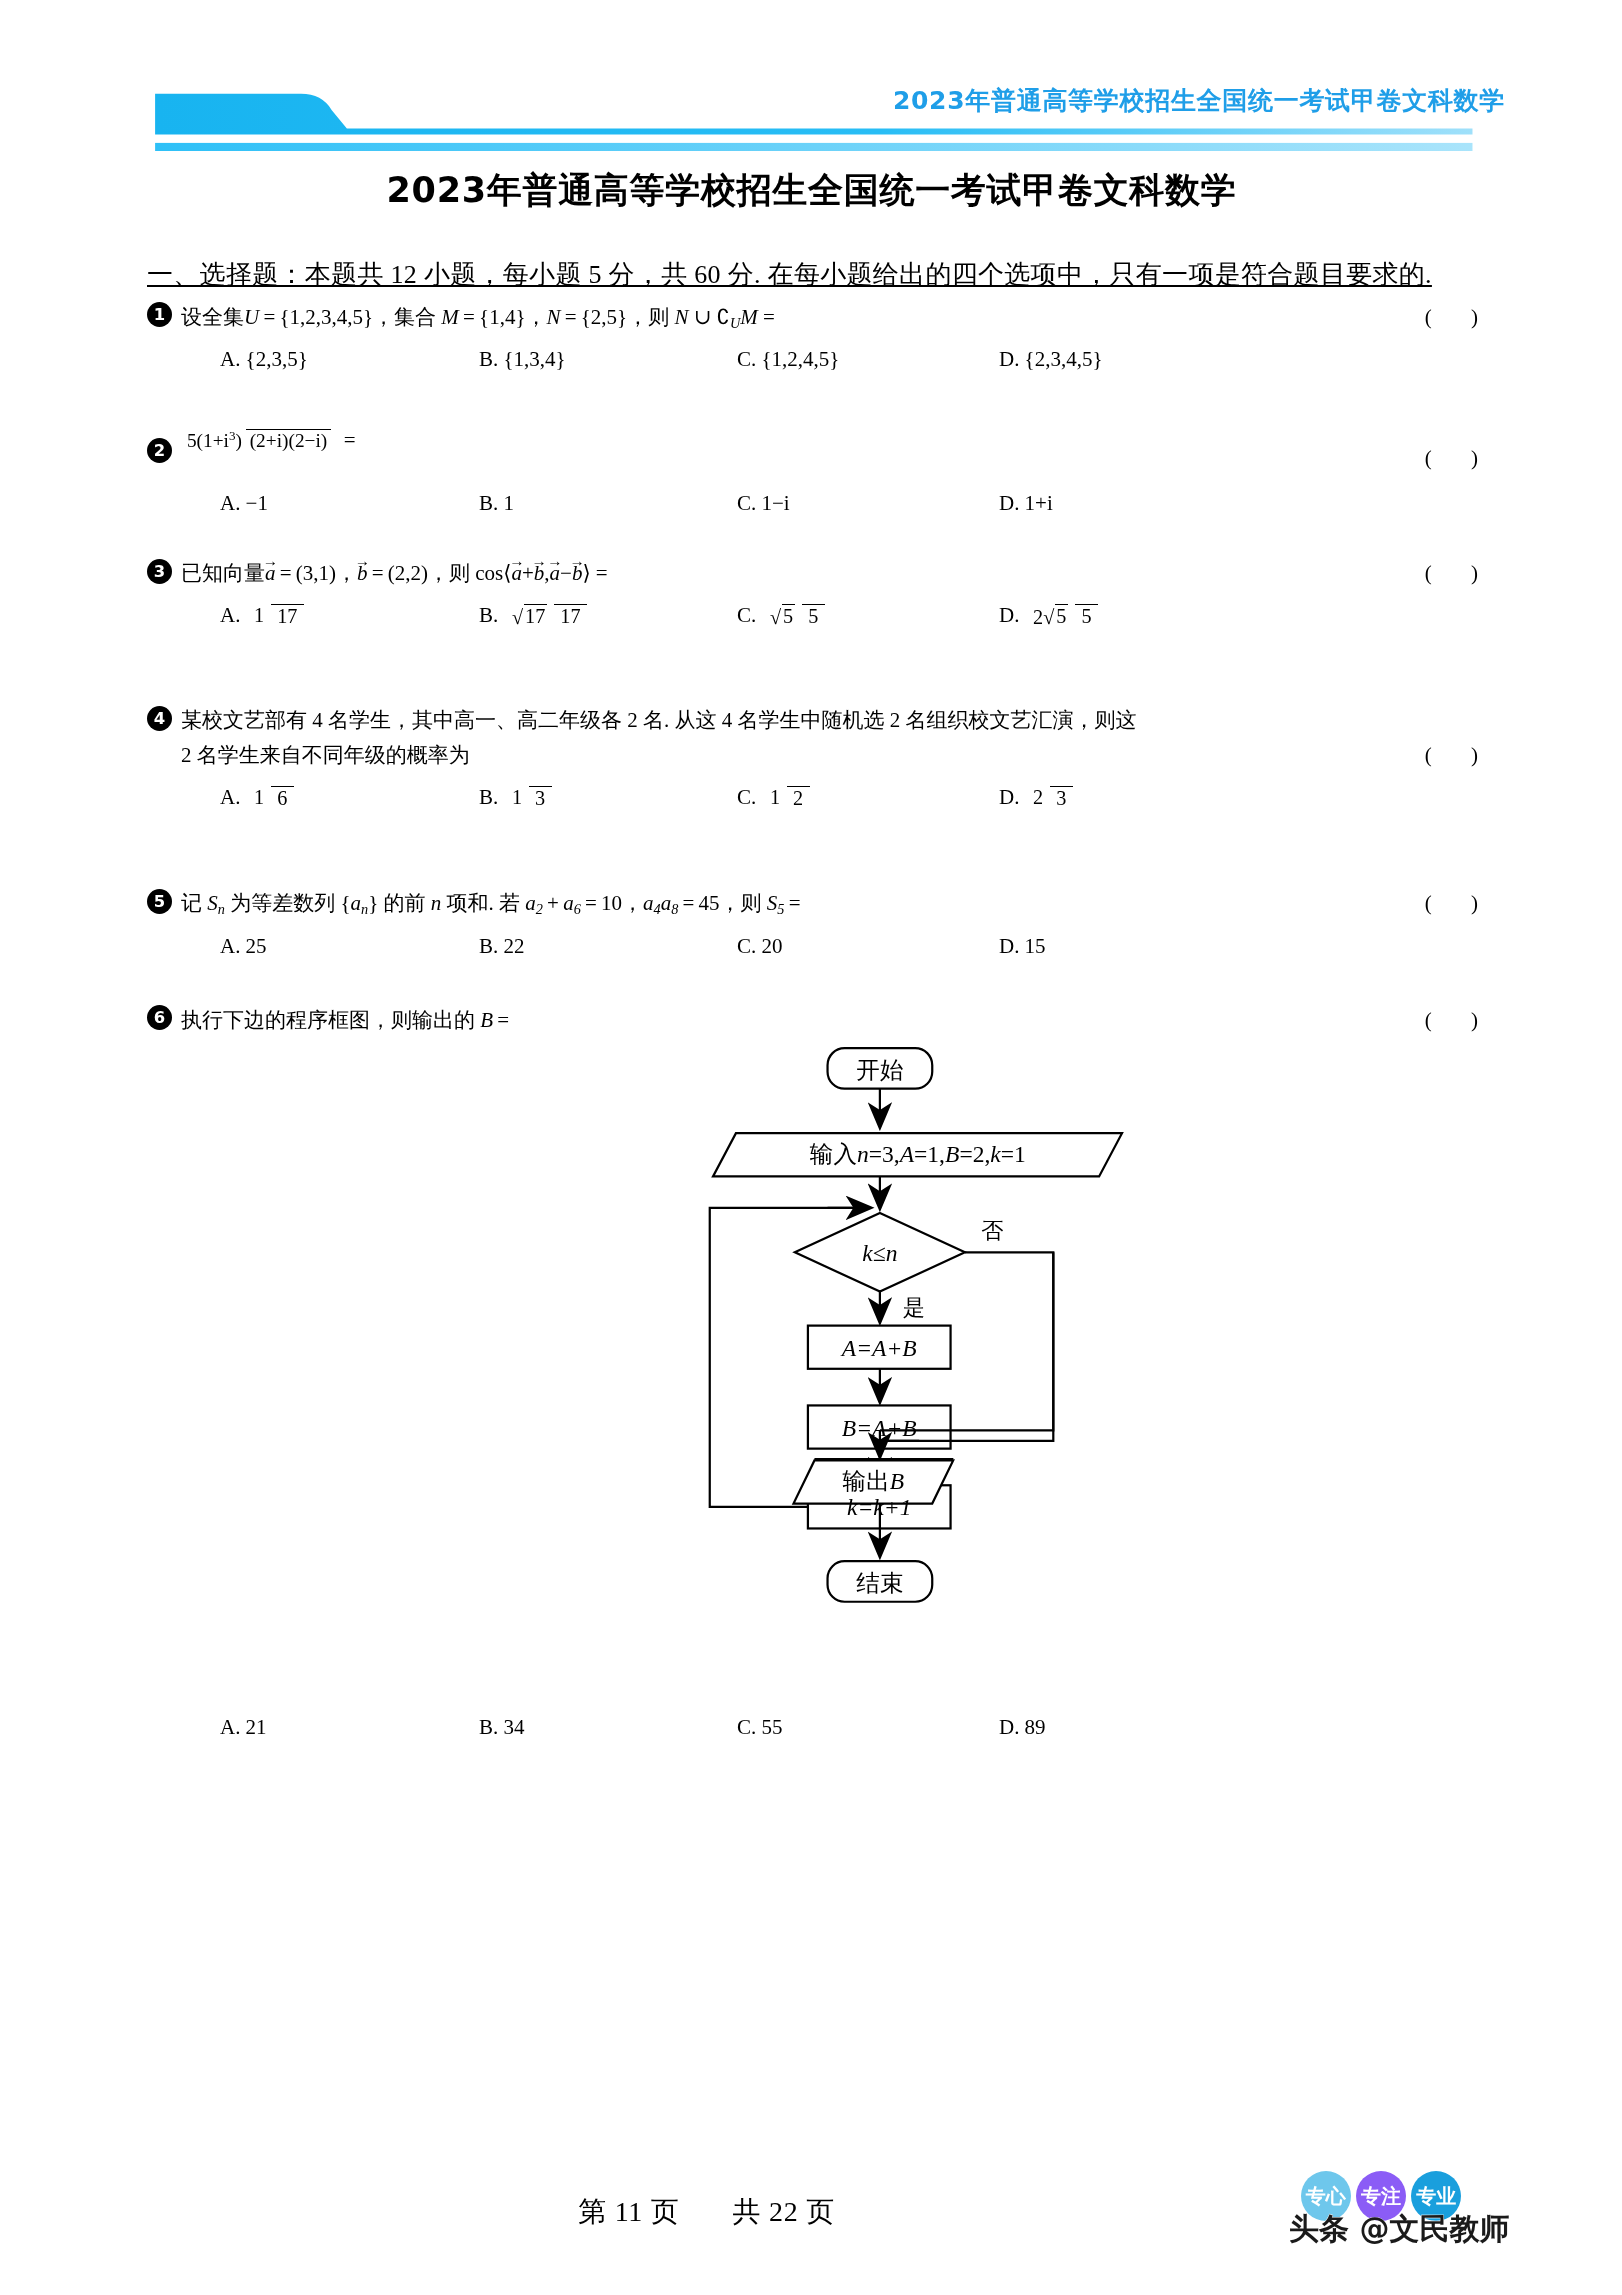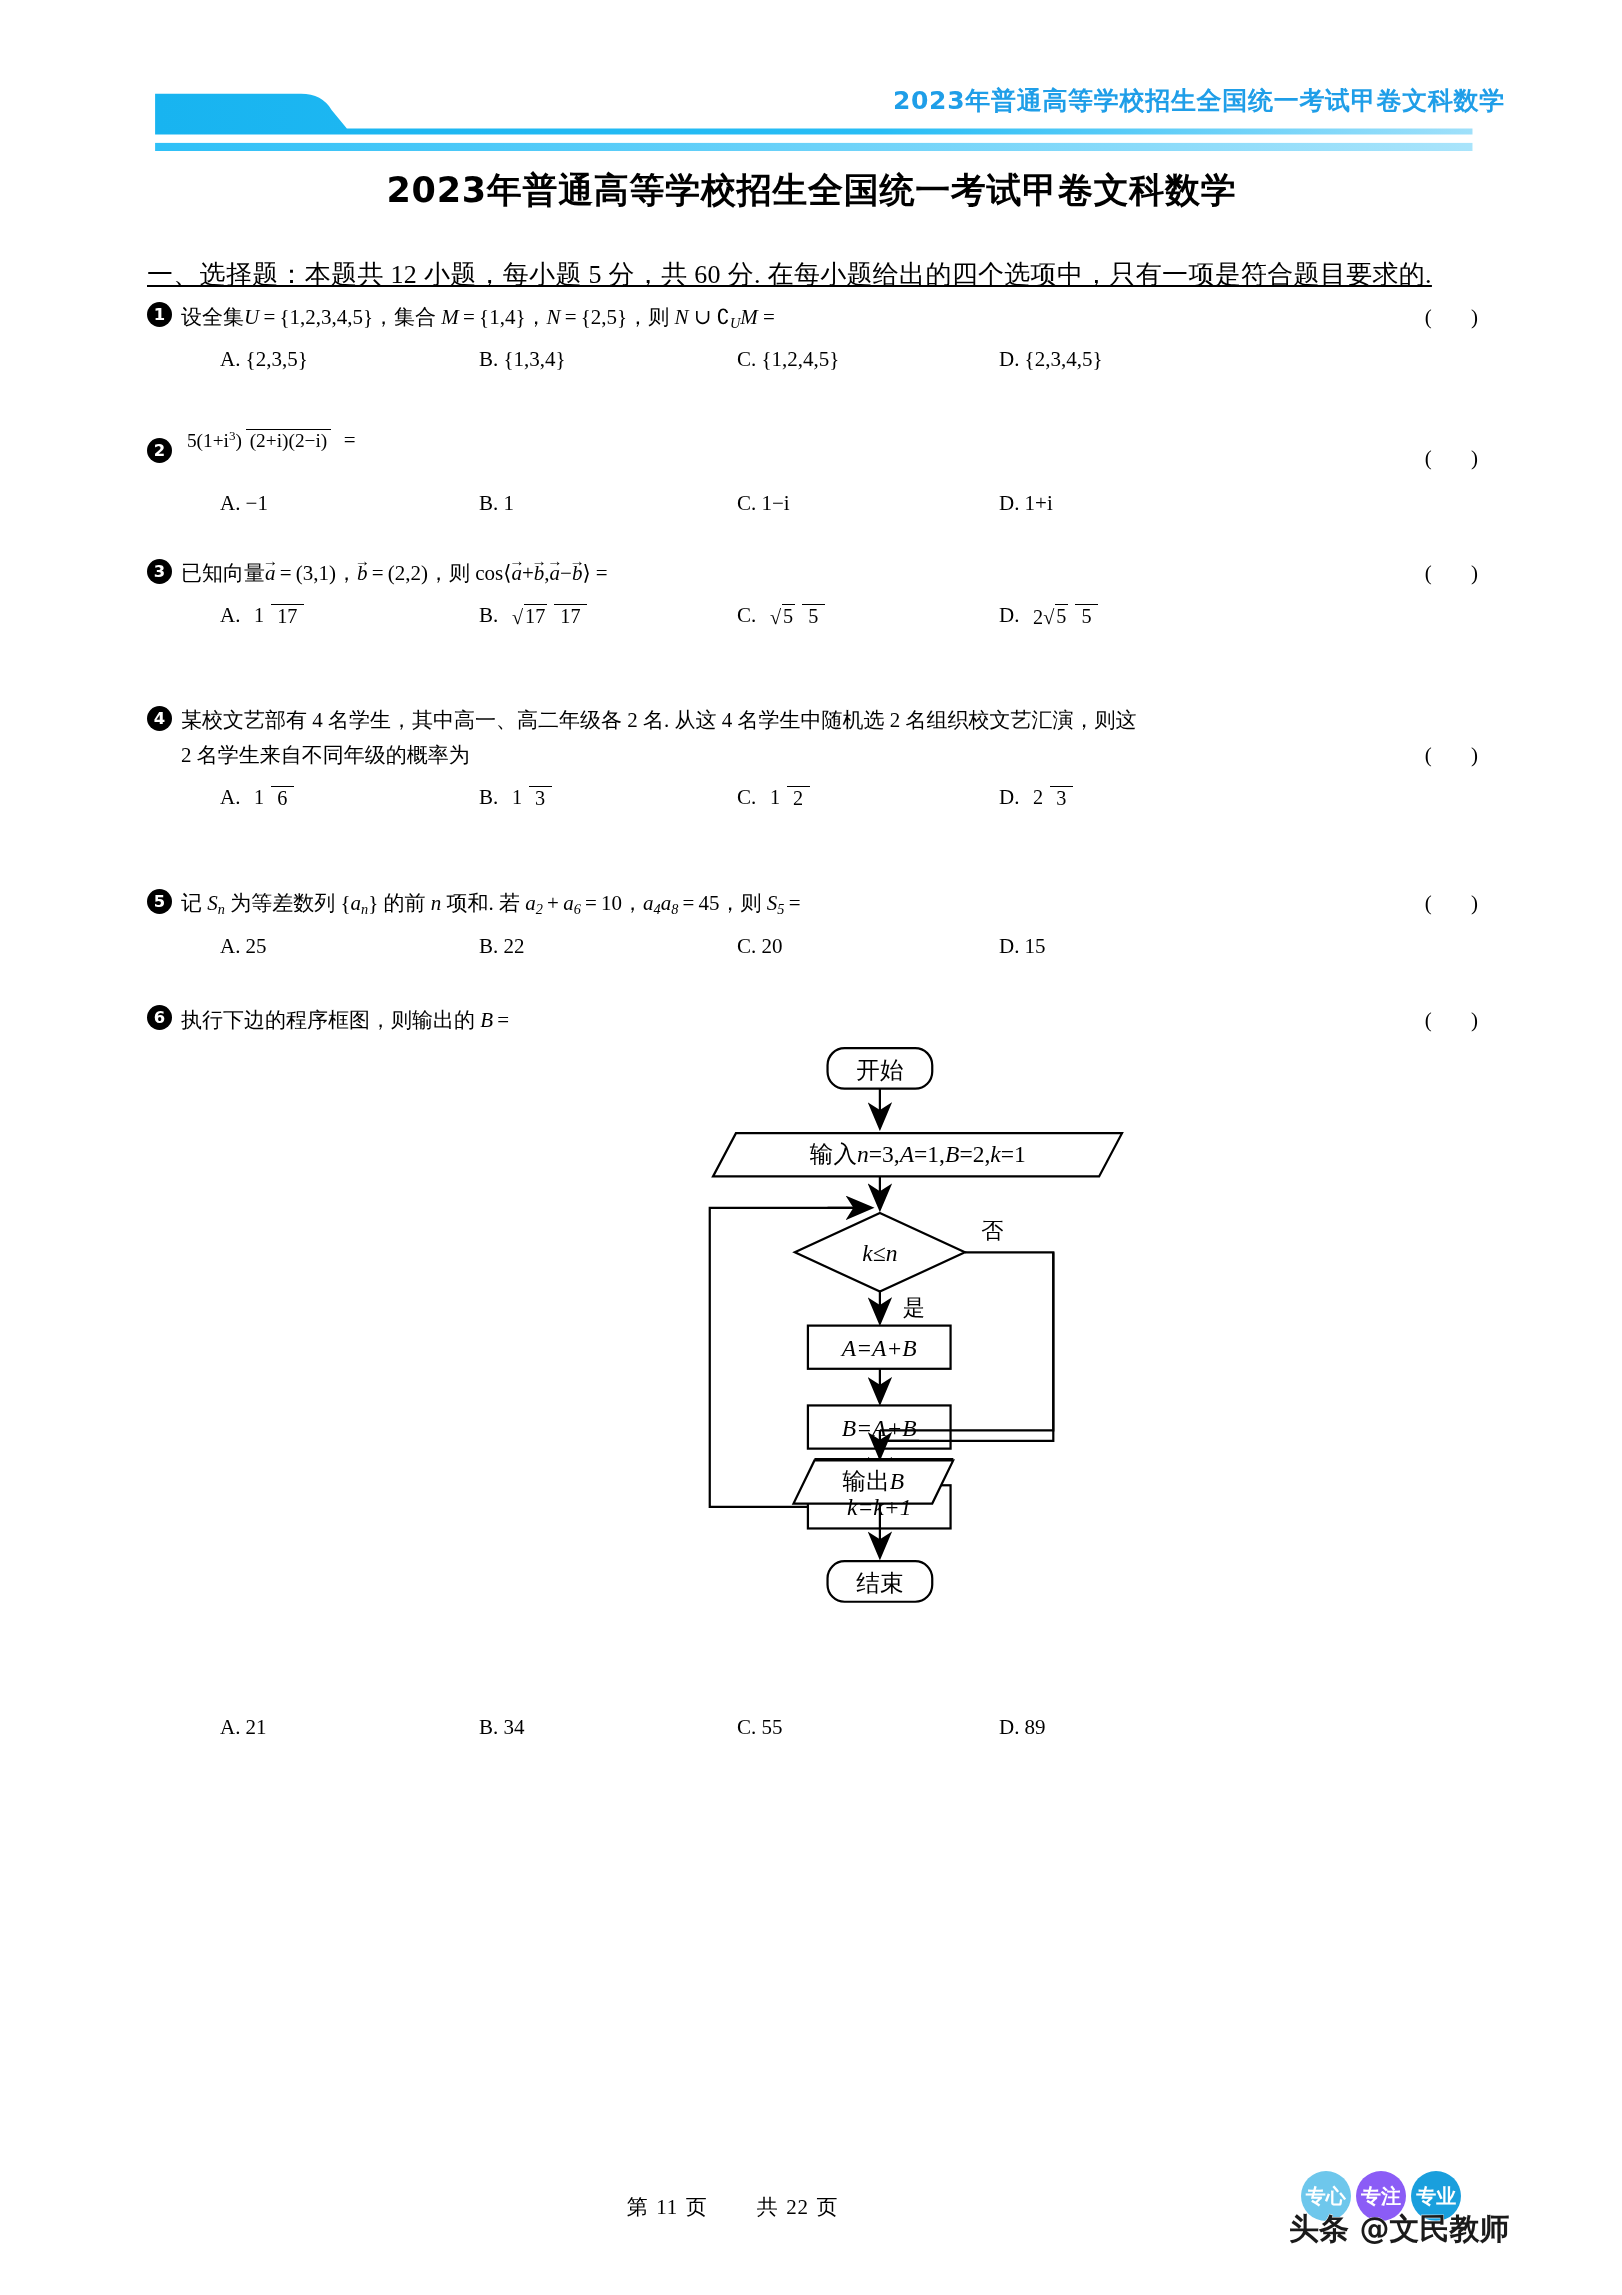--- a/index.html
+++ b/index.html
@@ -171,23 +171,22 @@
     margin-top: 6.5px;
   }
 
   
   .footer {
     position: absolute;
     left: 0;
     top: 2193px;
     width: 1413px;
     text-align: center;
-    font-size: 21px;
+    font-size: 28px;
     letter-spacing: 0.7px;
-    padding-left: 26px;
   }
   .footer span { margin: 0 3.9px; }
 
   .watermark {
     position: absolute;
     left: 1289px;
     top: 2171px;
     width: 314px;
     height: 124px;
   }

